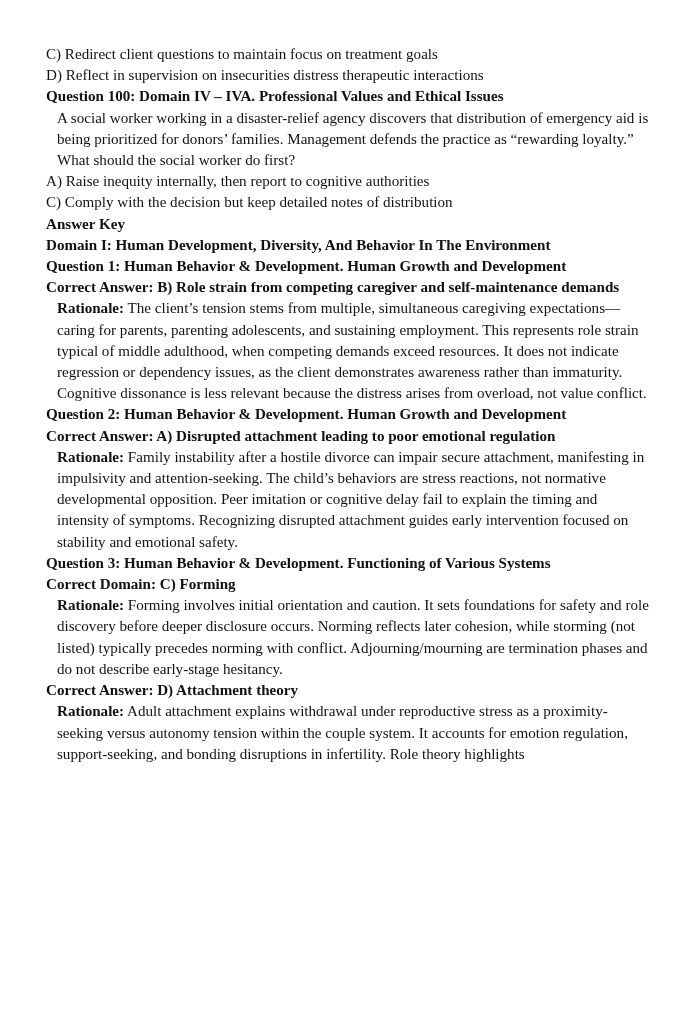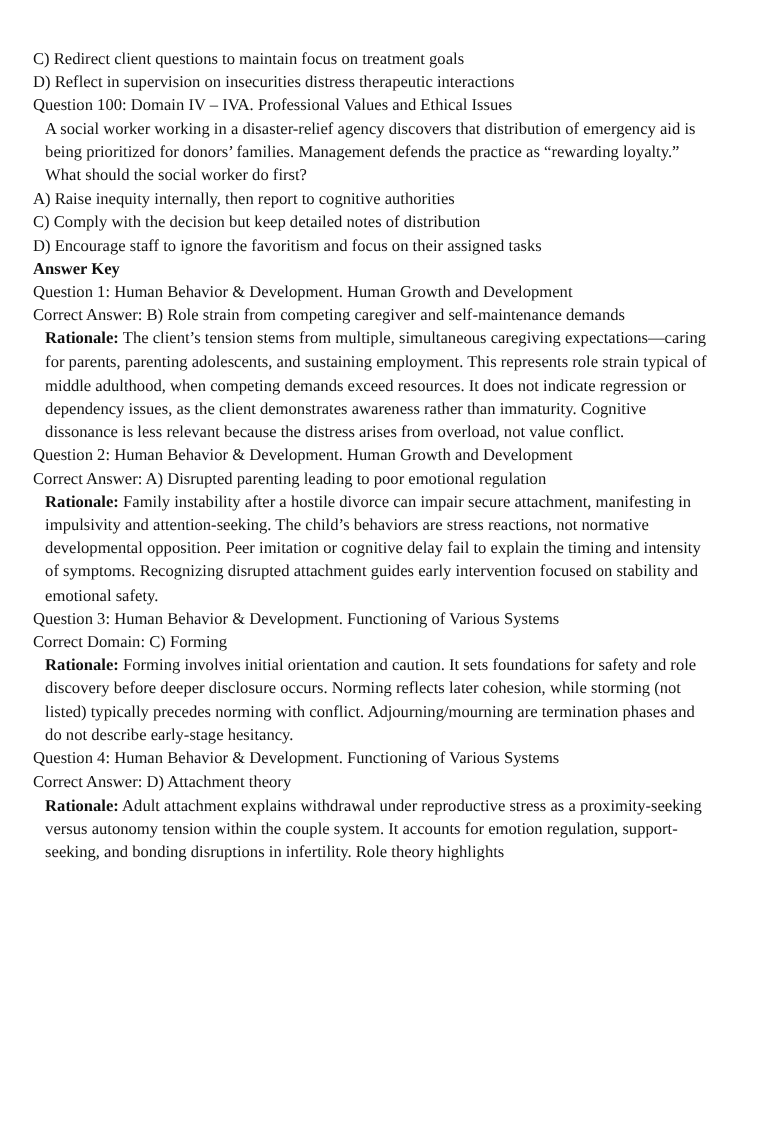--- a/index.html
+++ b/index.html
@@ -12,35 +12,35 @@
     height: 1020px;
     overflow: hidden;
     font-family: "Liberation Serif", "DejaVu Serif", serif;
     color: #111111;
     -webkit-font-smoothing: antialiased;
   }
   .page {
     box-sizing: border-box;
     width: 700px;
     height: 1020px;
-    padding: 44px 50px 0 30px;
+    padding: 44px 50px 0 46px;
     background: #ffffff;
   }
   .doc {
     font-size: 15.1px;
     line-height: 21.2px;
     text-align: left;
   }
   
   .block { margin: 0; }
   .block + .block { margin-top: 0; }
   .spaced { margin-top: 15px; }
   .opt { display: block; }
   b, .bold, .hd {
-    font-weight: normal;
+    font-weight: bold;
   }
   .hd {
     display: block;
   }
   .para {
     display: block;
     text-align: left;
     hyphens: none;
     margin-left: 11px;
   }
@@ -60,46 +60,47 @@
     <div class="block">
       <span class="opt">C) Redirect client questions to maintain focus on treatment goals</span>
       <span class="opt">D) Reflect in supervision on insecurities distress therapeutic interactions</span>
     </div>
 
     <div class="block spaced">
       <span class="hd">Question 100: Domain IV – IVA. Professional Values and Ethical Issues</span>
       <span class="para">A social worker working in a disaster-relief agency discovers that distribution of emergency aid is being prioritized for donors’ families. Management defends the practice as “rewarding loyalty.” What should the social worker do first?</span>
       <span class="opt">A) Raise inequity internally, then report to cognitive authorities</span>
       <span class="opt">C) Comply with the decision but keep detailed notes of distribution</span>
-      <span class="opt">D) Encourage staff to ignore the favoritism and focus on their assigned tasks</span>
     </div>
 
     <div class="block spaced">
       <span class="hd answer-key-title">Answer Key</span>
     </div>
 
+    <div class="block spaced">
+      <span class="hd domain-title">Domain I: Human Development, Diversity, And Behavior In The Environment</span>
+    </div>
 
     <div class="block qblock">
       <span class="hd">Question 1: Human Behavior &amp; Development. Human Growth and Development</span>
       <span class="hd">Correct Answer: B) Role strain from competing caregiver and self-maintenance demands</span>
       <span class="para"><span class="runin">Rationale:</span><span> The client’s tension stems from multiple, simultaneous caregiving expectations—caring for parents, parenting adolescents, and sustaining employment. This represents role strain typical of middle adulthood, when competing demands exceed resources. It does not indicate regression or dependency issues, as the client demonstrates awareness rather than immaturity. Cognitive dissonance is less relevant because the distress arises from overload, not value conflict.</span></span>
     </div>
 
     <div class="block qblock">
       <span class="hd">Question 2: Human Behavior &amp; Development. Human Growth and Development</span>
-      <span class="hd">Correct Answer: A) Disrupted parenting leading to poor emotional regulation</span>
+      <span class="hd">Correct Answer: A) Disrupted attachment leading to poor emotional regulation</span>
       <span class="para"><span class="runin">Rationale:</span><span> Family instability after a hostile divorce can impair secure attachment, manifesting in impulsivity and attention-seeking. The child’s behaviors are stress reactions, not normative developmental opposition. Peer imitation or cognitive delay fail to explain the timing and intensity of symptoms. Recognizing disrupted attachment guides early intervention focused on stability and emotional safety.</span></span>
     </div>
 
     <div class="block qblock">
       <span class="hd">Question 3: Human Behavior &amp; Development. Functioning of Various Systems</span>
       <span class="hd">Correct Domain: C) Forming</span>
       <span class="para"><span class="runin">Rationale:</span><span> Forming involves initial orientation and caution. It sets foundations for safety and role discovery before deeper disclosure occurs. Norming reflects later cohesion, while storming (not listed) typically precedes norming with conflict. Adjourning/mourning are termination phases and do not describe early-stage hesitancy.</span></span>
     </div>
 
     <div class="block qblock">
-      <span class="hd">Question 4: Human Behavior &amp; Development. Functioning of Various Systems</span>
       <span class="hd">Correct Answer: D) Attachment theory</span>
       <span class="para"><span class="runin">Rationale:</span><span> Adult attachment explains withdrawal under reproductive stress as a proximity-seeking versus autonomy tension within the couple system. It accounts for emotion regulation, support-seeking, and bonding disruptions in infertility. Role theory highlights</span></span>
     </div>
 
   </div>
 </div>
 
 </body></html>

